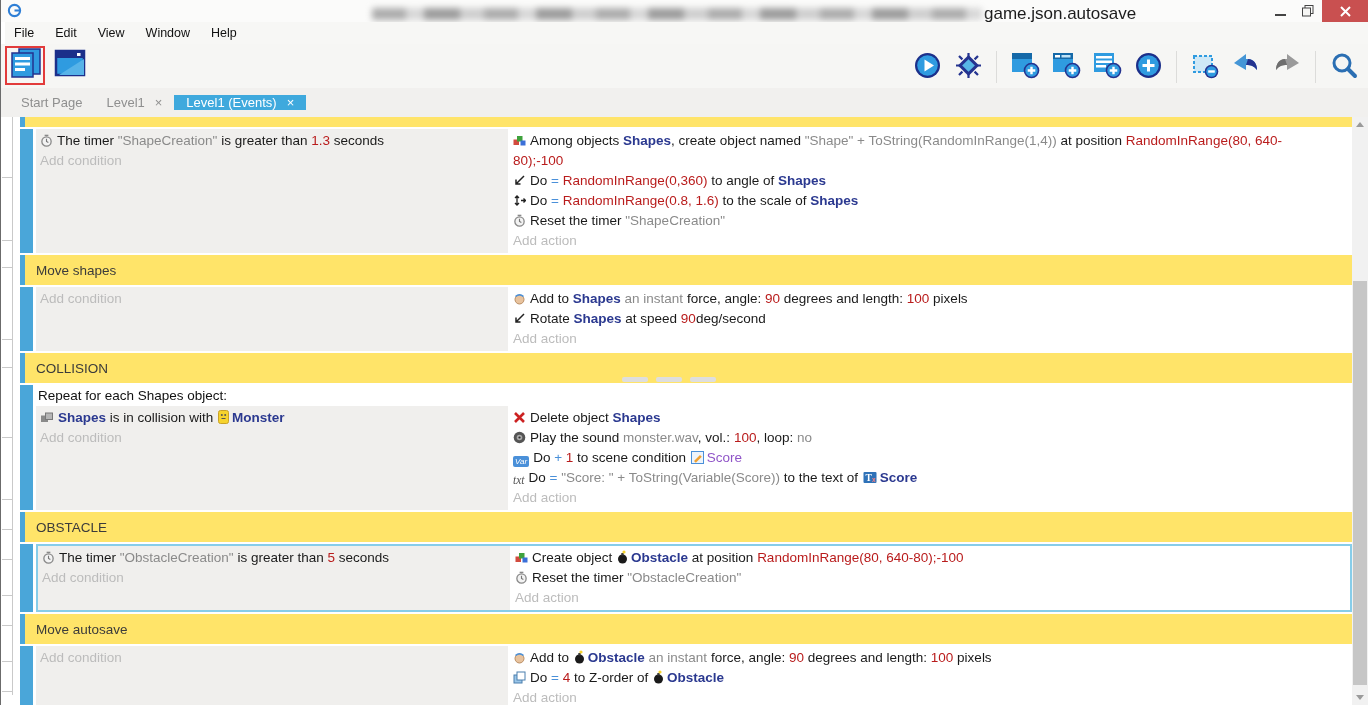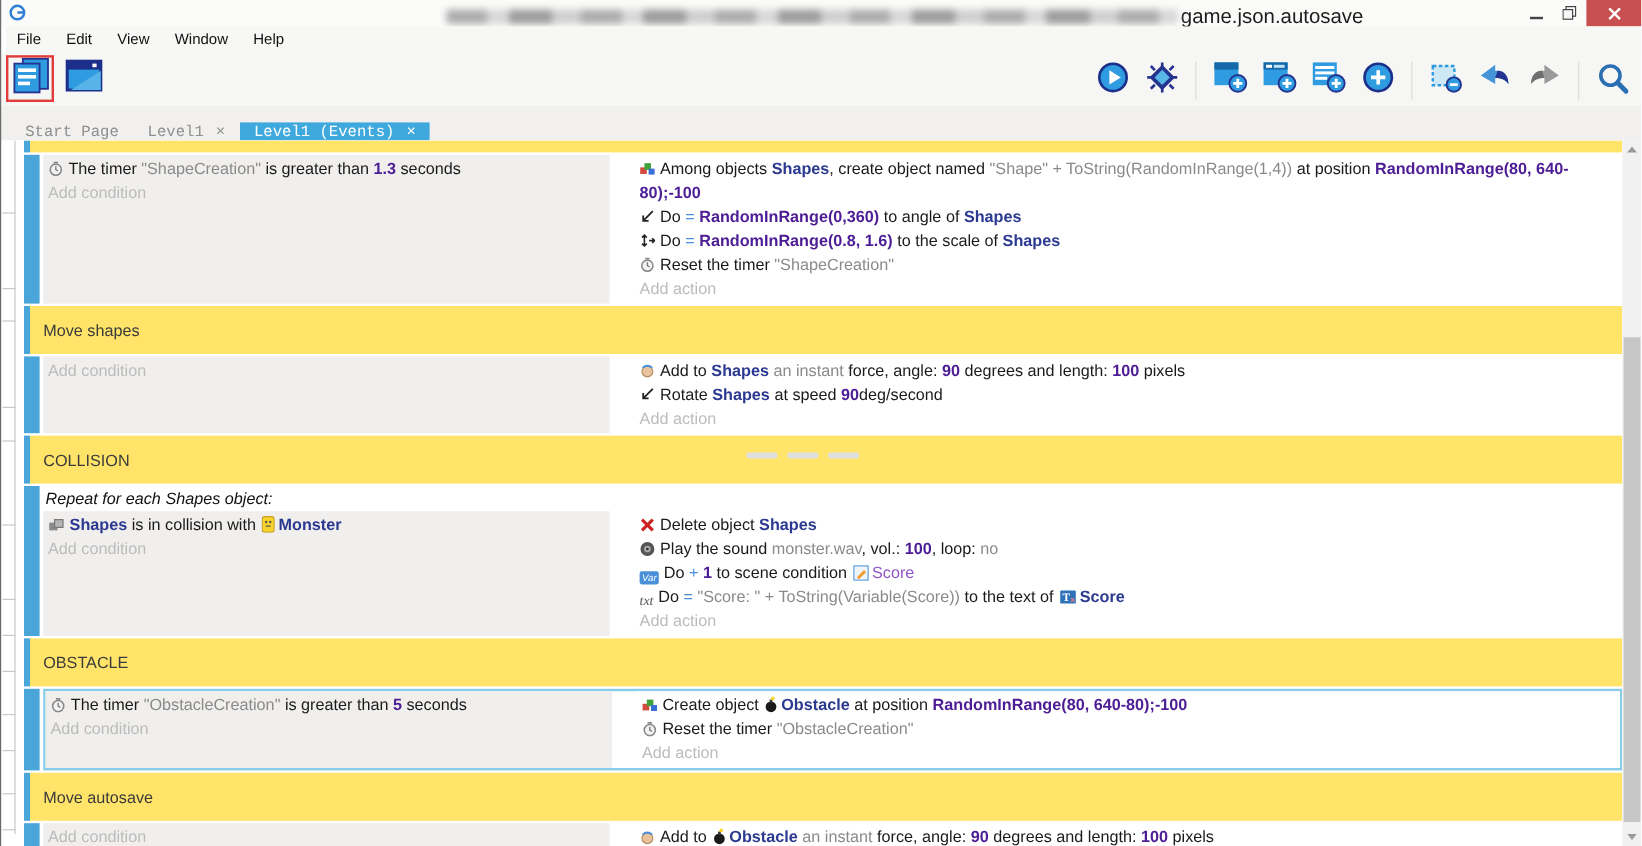--- a/index.html
+++ b/index.html
@@ -26,52 +26,52 @@
   
   #toolbar{position:absolute;left:0;top:44px;width:1368px;height:44px;background:#f6f6f4;}
   #tb-left{position:absolute;left:10px;top:5px;display:flex;gap:12px;}
   .tb-icon{width:32px;height:32px;display:flex;align-items:center;justify-content:center;cursor:pointer;}
   #annotation-box{position:absolute;left:5px;top:2px;width:40px;height:39px;border:2px solid #e23b3b;box-sizing:border-box;pointer-events:none;}
   #tb-right{position:absolute;right:8px;top:7px;display:flex;align-items:center;gap:9px;}
   .tb-sep{width:1px;height:32px;background:#dcdcda;margin:0 3px;}
 
   
   #tabbar{position:absolute;left:0;top:88px;width:1368px;height:29px;background:#f1f0ee;
-          display:flex;align-items:flex-end;padding-left:9px;box-sizing:border-box;font-family:Liberation Mono, monospace;}
+          display:flex;align-items:center;padding-left:9px;box-sizing:border-box;}
   .tab{display:flex;align-items:center;gap:10px;padding:0 12px;font-size:13px;color:#8f8f8f;cursor:pointer;white-space:nowrap;}
   .tab.active{background:#3fa9dd;color:#fff;}
   .tab-close{font-size:13px;line-height:13px;cursor:pointer;}
   .tab.active .tab-close{color:#fff;}
 
   
   #sheet{position:absolute;left:0;top:117px;width:1352px;height:588px;background:#fff;overflow:hidden;}
   #rail{position:absolute;left:0;top:0;width:20px;height:588px;background:#fff;}
   #rail .trunk{position:absolute;left:12px;top:0;width:1px;height:578px;background:#c9c9c9;}
   #rail .stub{position:absolute;left:2px;width:11px;height:1px;background:#c9c9c9;}
   #rows{position:absolute;left:20px;top:0;width:1332px;}
 
   .grp-partial{height:10px;margin-bottom:2px;display:flex;}
-  .grp-row{height:40px;margin:2px 0;display:flex;cursor:pointer;}
+  .grp-row{height:30px;margin:2px 0;display:flex;cursor:pointer;}
   .grp-bar{width:5px;background:#4aa6d9;}
   .grp-band{flex:1;background:#ffe469;display:flex;align-items:center;padding-left:11px;
             color:#3b3b3b;font-size:13.5px;}
   .ev-row{display:flex;margin:2px 0;}
   .ev-bar{width:13px;background:#4aa6d9;margin-right:3px;}
   .ev-box{flex:1;display:flex;flex-direction:column;box-sizing:border-box;}
   .ev-row.sel .ev-box{border:2px solid #87cde9;}
-  .ev-header{background:#fff;font-size:13.5px;color:#111;line-height:20px;padding:1px 4px 0 2px;font-style:italic;}
+  .ev-header{background:#fff;font-size:13.5px;color:#111;line-height:20px;padding:1px 4px 0 2px;}
   .ev-inner{display:flex;flex:1;}
   .ev-cond{width:472px;min-width:472px;background:#f0efed;padding:2px 6px 2px 4px;box-sizing:border-box;}
-  .ev-act{flex:1;background:#fff;padding:2px 20px 2px 5px;margin-left:20px;}
+  .ev-act{flex:1;background:#fff;padding:2px 20px 2px 5px;}
   .ev-line{font-size:13.5px;line-height:20px;color:#1a1a1a;cursor:pointer;max-width:800px;}
   .ev-line .icon{display:inline-block;vertical-align:-2px;margin-right:4px;line-height:0;}
   .ev-line .icon.mid{margin-left:1px;margin-right:3px;}
   .ph{color:#bcbcbc;}
   .o{color:#2b3990;font-weight:bold;}
-  .g{color:#4c1d95;font-weight:bold;}
+  .g{color:#b91c1c;}
   .b{color:#4a90d9;}
   .s{color:#8a8a8a;}
   .v{color:#9055c8;}
   .varbox{display:inline-block;background:#4a90d9;color:#fff;font-size:8px;line-height:11px;
           padding:0 2px;border-radius:2px;font-style:italic;}
   .txticon{display:inline-block;color:#555;font-style:italic;font-size:11.5px;
            font-family:"Liberation Serif",serif;}
 
   
   .drag-tab{position:absolute;width:26px;height:5px;background:#dedede;border-radius:2px;z-index:5;}

